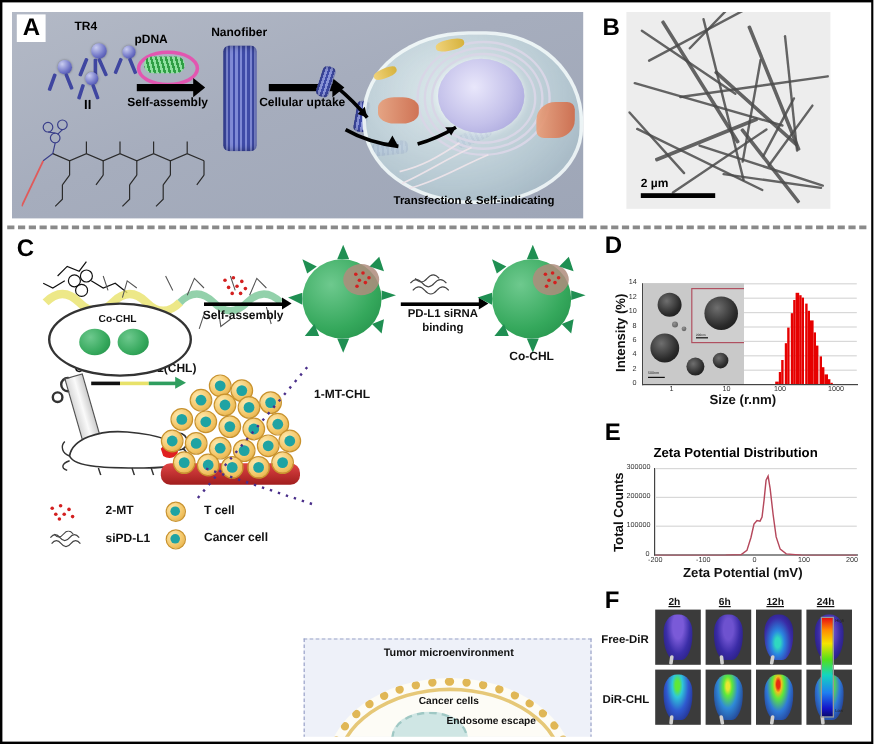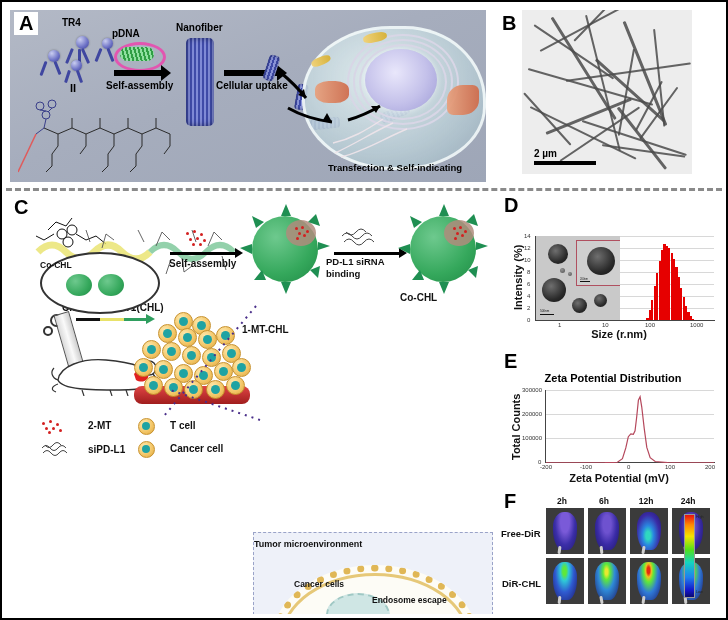--- a/index.html
+++ b/index.html
@@ -1,20 +1,20 @@
 <!DOCTYPE html>
 <html><head>
 <meta charset="utf-8">
 <style>
   html,body{margin:0;padding:0;background:#fff;}
   body{width:728px;height:620px;font-family:"Liberation Sans",sans-serif;color:#111;overflow:hidden;}
   #figure{position:relative;width:728px;height:620px;border:2px solid #000;box-sizing:border-box;background:#fff;}
   .pl{position:absolute;font-weight:bold;font-family:"Liberation Sans",sans-serif;color:#000;z-index:40;}
   .abs{position:absolute;}
-  .ctr{}
+  .ctr{text-align:center;}
   .bold{font-weight:bold;}
   .sep{position:absolute;left:4px;right:4px;top:186px;height:0;border-top:3px dashed #8a8a8a;z-index:30;}
 
   
   #panelA{position:absolute;left:8px;top:8px;width:476px;height:172px;background:linear-gradient(160deg,#b3b9c6 0%,#a6adbd 45%,#9ea6b7 100%);overflow:hidden;}
   #panelA .lbl{position:absolute;color:#000;}
   .tr4dot{position:absolute;border-radius:50%;background:radial-gradient(circle at 32% 28%,#c9cdf0,#6a6fc4 60%,#3c3f92);box-shadow:0 0 2px rgba(0,0,0,.4);}
   .tr4arm{position:absolute;background:#3f46a0;border-radius:1px;}
   .arrowA{position:absolute;height:6px;background:#000;}
   .arrowA:after{content:"";position:absolute;right:-9px;top:-5px;border-left:10px solid #000;border-top:8px solid transparent;border-bottom:8px solid transparent;}
@@ -72,21 +72,21 @@
   #temInset{position:absolute;background:#c9c9c9;overflow:hidden;}
   .temBlob{position:absolute;border-radius:50%;background:radial-gradient(circle at 38% 34%,#6f6f6f,#2a2a2a 62%,#111);}
   #temBox{position:absolute;border:1.5px solid #b05060;background:#cfcfcf;overflow:hidden;}
 
   
   #panelF{position:absolute;left:500px;top:488px;width:222px;height:124px;}
   .mouseImg{position:absolute;background:#3b3b3b;overflow:hidden;}
   .mbody{position:absolute;border-radius:46% 46% 40% 40%/38% 38% 54% 54%;}
   .tail{position:absolute;background:#cfcfcf;border-radius:2px;}
   .rowlab{position:absolute;font-size:9.5px;font-weight:bold;}
-  .collab{position:absolute;font-size:8.5px;font-weight:bold;text-align:center;}
+  .collab{position:absolute;font-size:8.5px;font-weight:bold;text-align:center;text-decoration:underline;}
   #cbar{position:absolute;width:9px;border:1px solid #999;
     background:linear-gradient(#e81010 0%,#ff8a00 12%,#f5e400 26%,#55e018 42%,#13d5c0 58%,#1f7ff0 76%,#1414c8 92%,#0a0a6e 100%);}
   .cbtxt{position:absolute;font-size:3.6px;color:#222;white-space:nowrap;}
 </style>
 </head>
 <body>
 
 <div id="figure">
 
   <div id="panelA">

